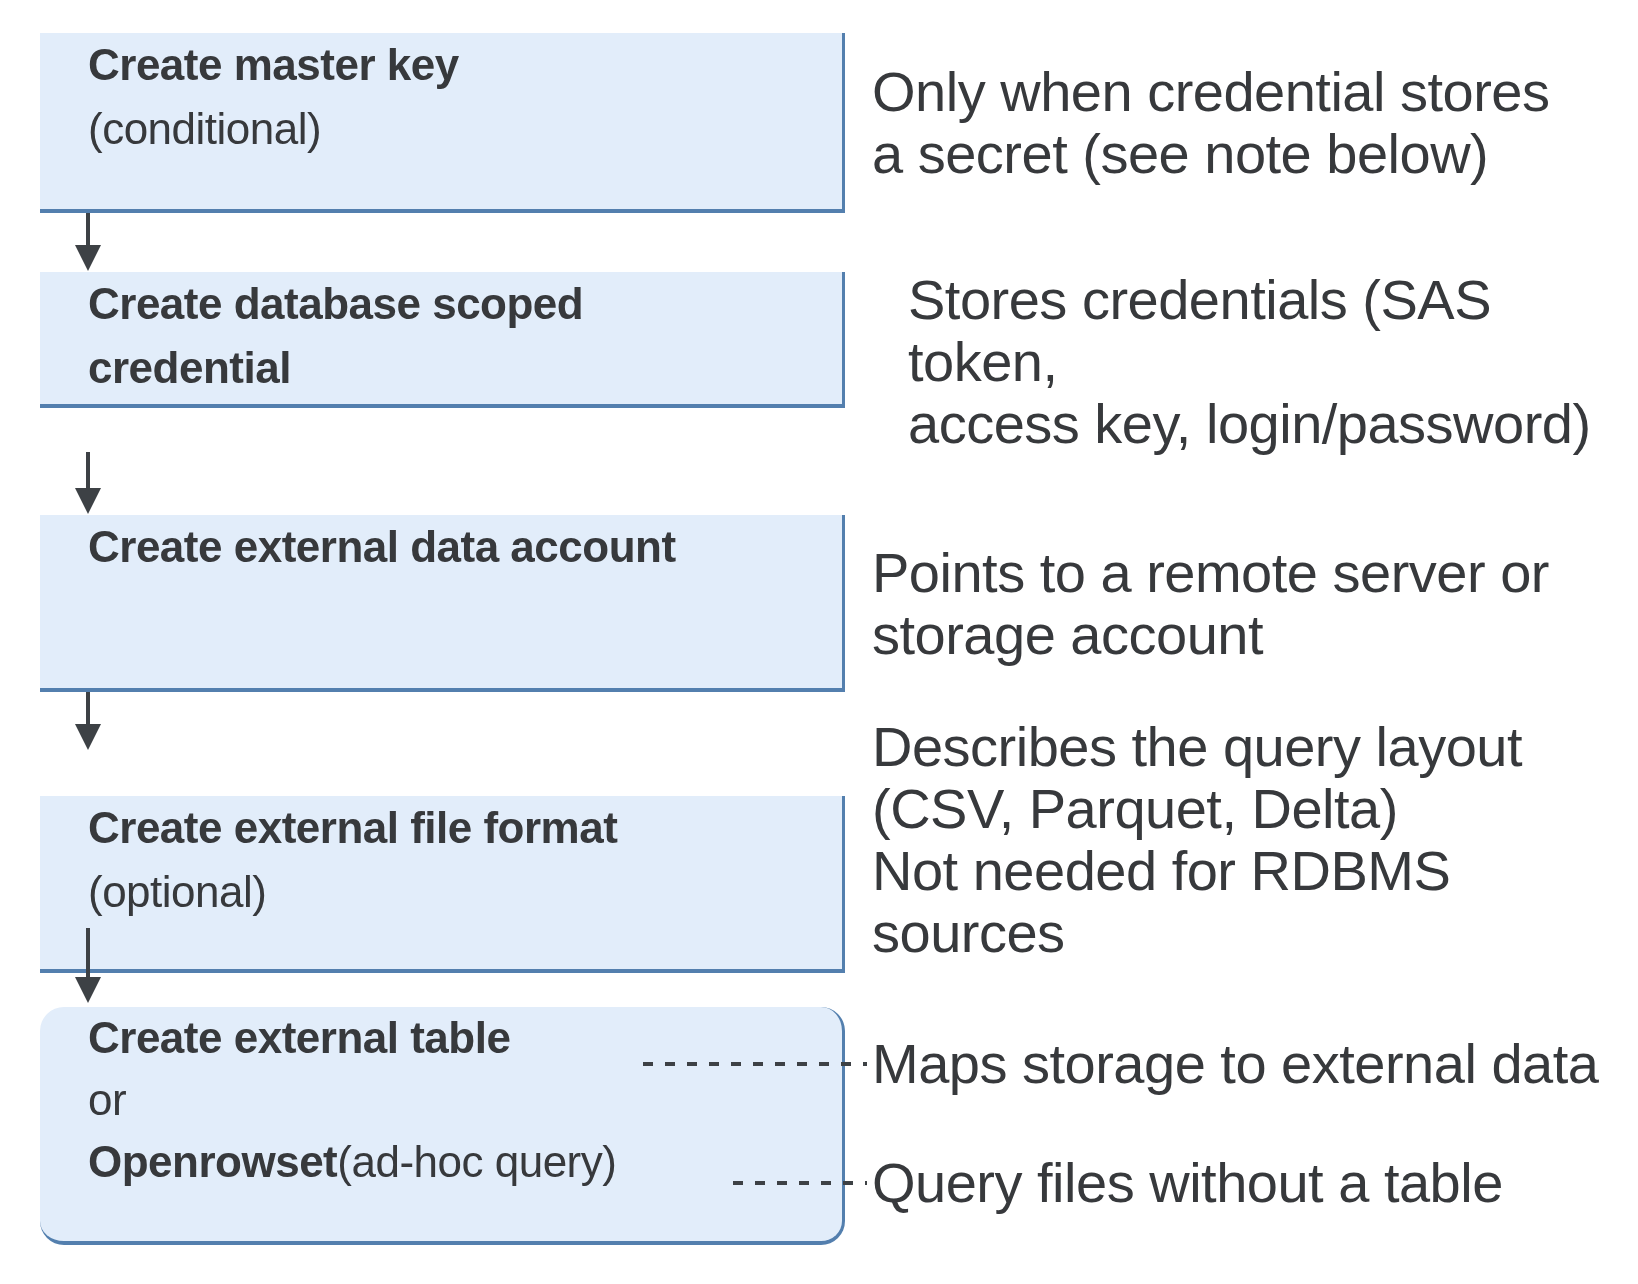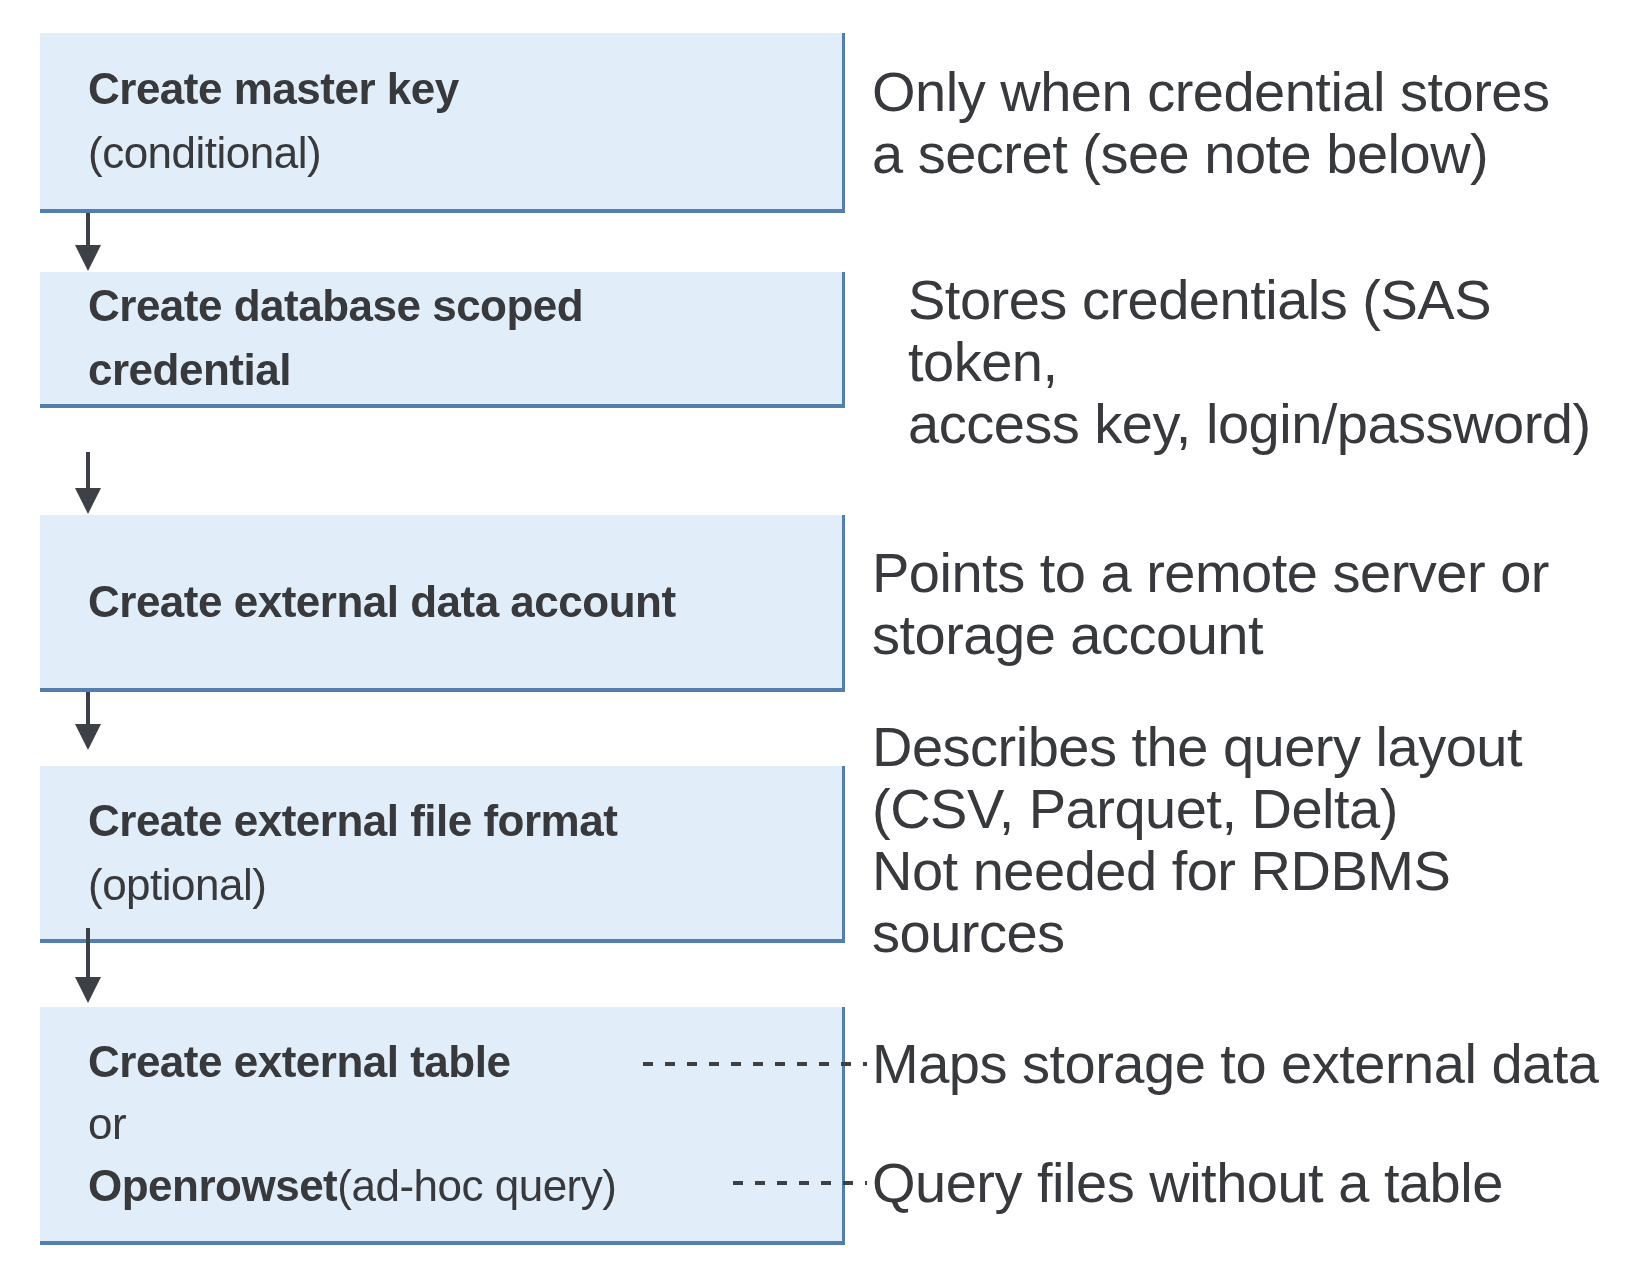--- a/index.html
+++ b/index.html
@@ -25,28 +25,27 @@
   
   .box{
     position:absolute;
     left:40px;
     width:805px;
     background:var(--box-fill);
     border-bottom:4px solid var(--box-border);
     border-right:3px solid var(--box-border);
     display:flex;
     flex-direction:column;
-    justify-content:center;
     padding-left:48px;
   }
   .box1{top:33px;height:180px;}
   .box2{top:272px;height:136px;}
   .box3{top:515px;height:177px;}
-  .box4{top:766px;height:177px;}
-  .box5{top:1007px;height:238px;}
+  .box4{top:796px;height:177px;}
+  .box5{top:1007px;height:238px;border-radius:24px;}
   .box .title{
     font-size:44px;
     font-weight:bold;
     line-height:64px;
     white-space:pre-line;
     letter-spacing:-0.5px;
   }
   .box .qualifier{
     font-size:44px;
     font-weight:normal;

